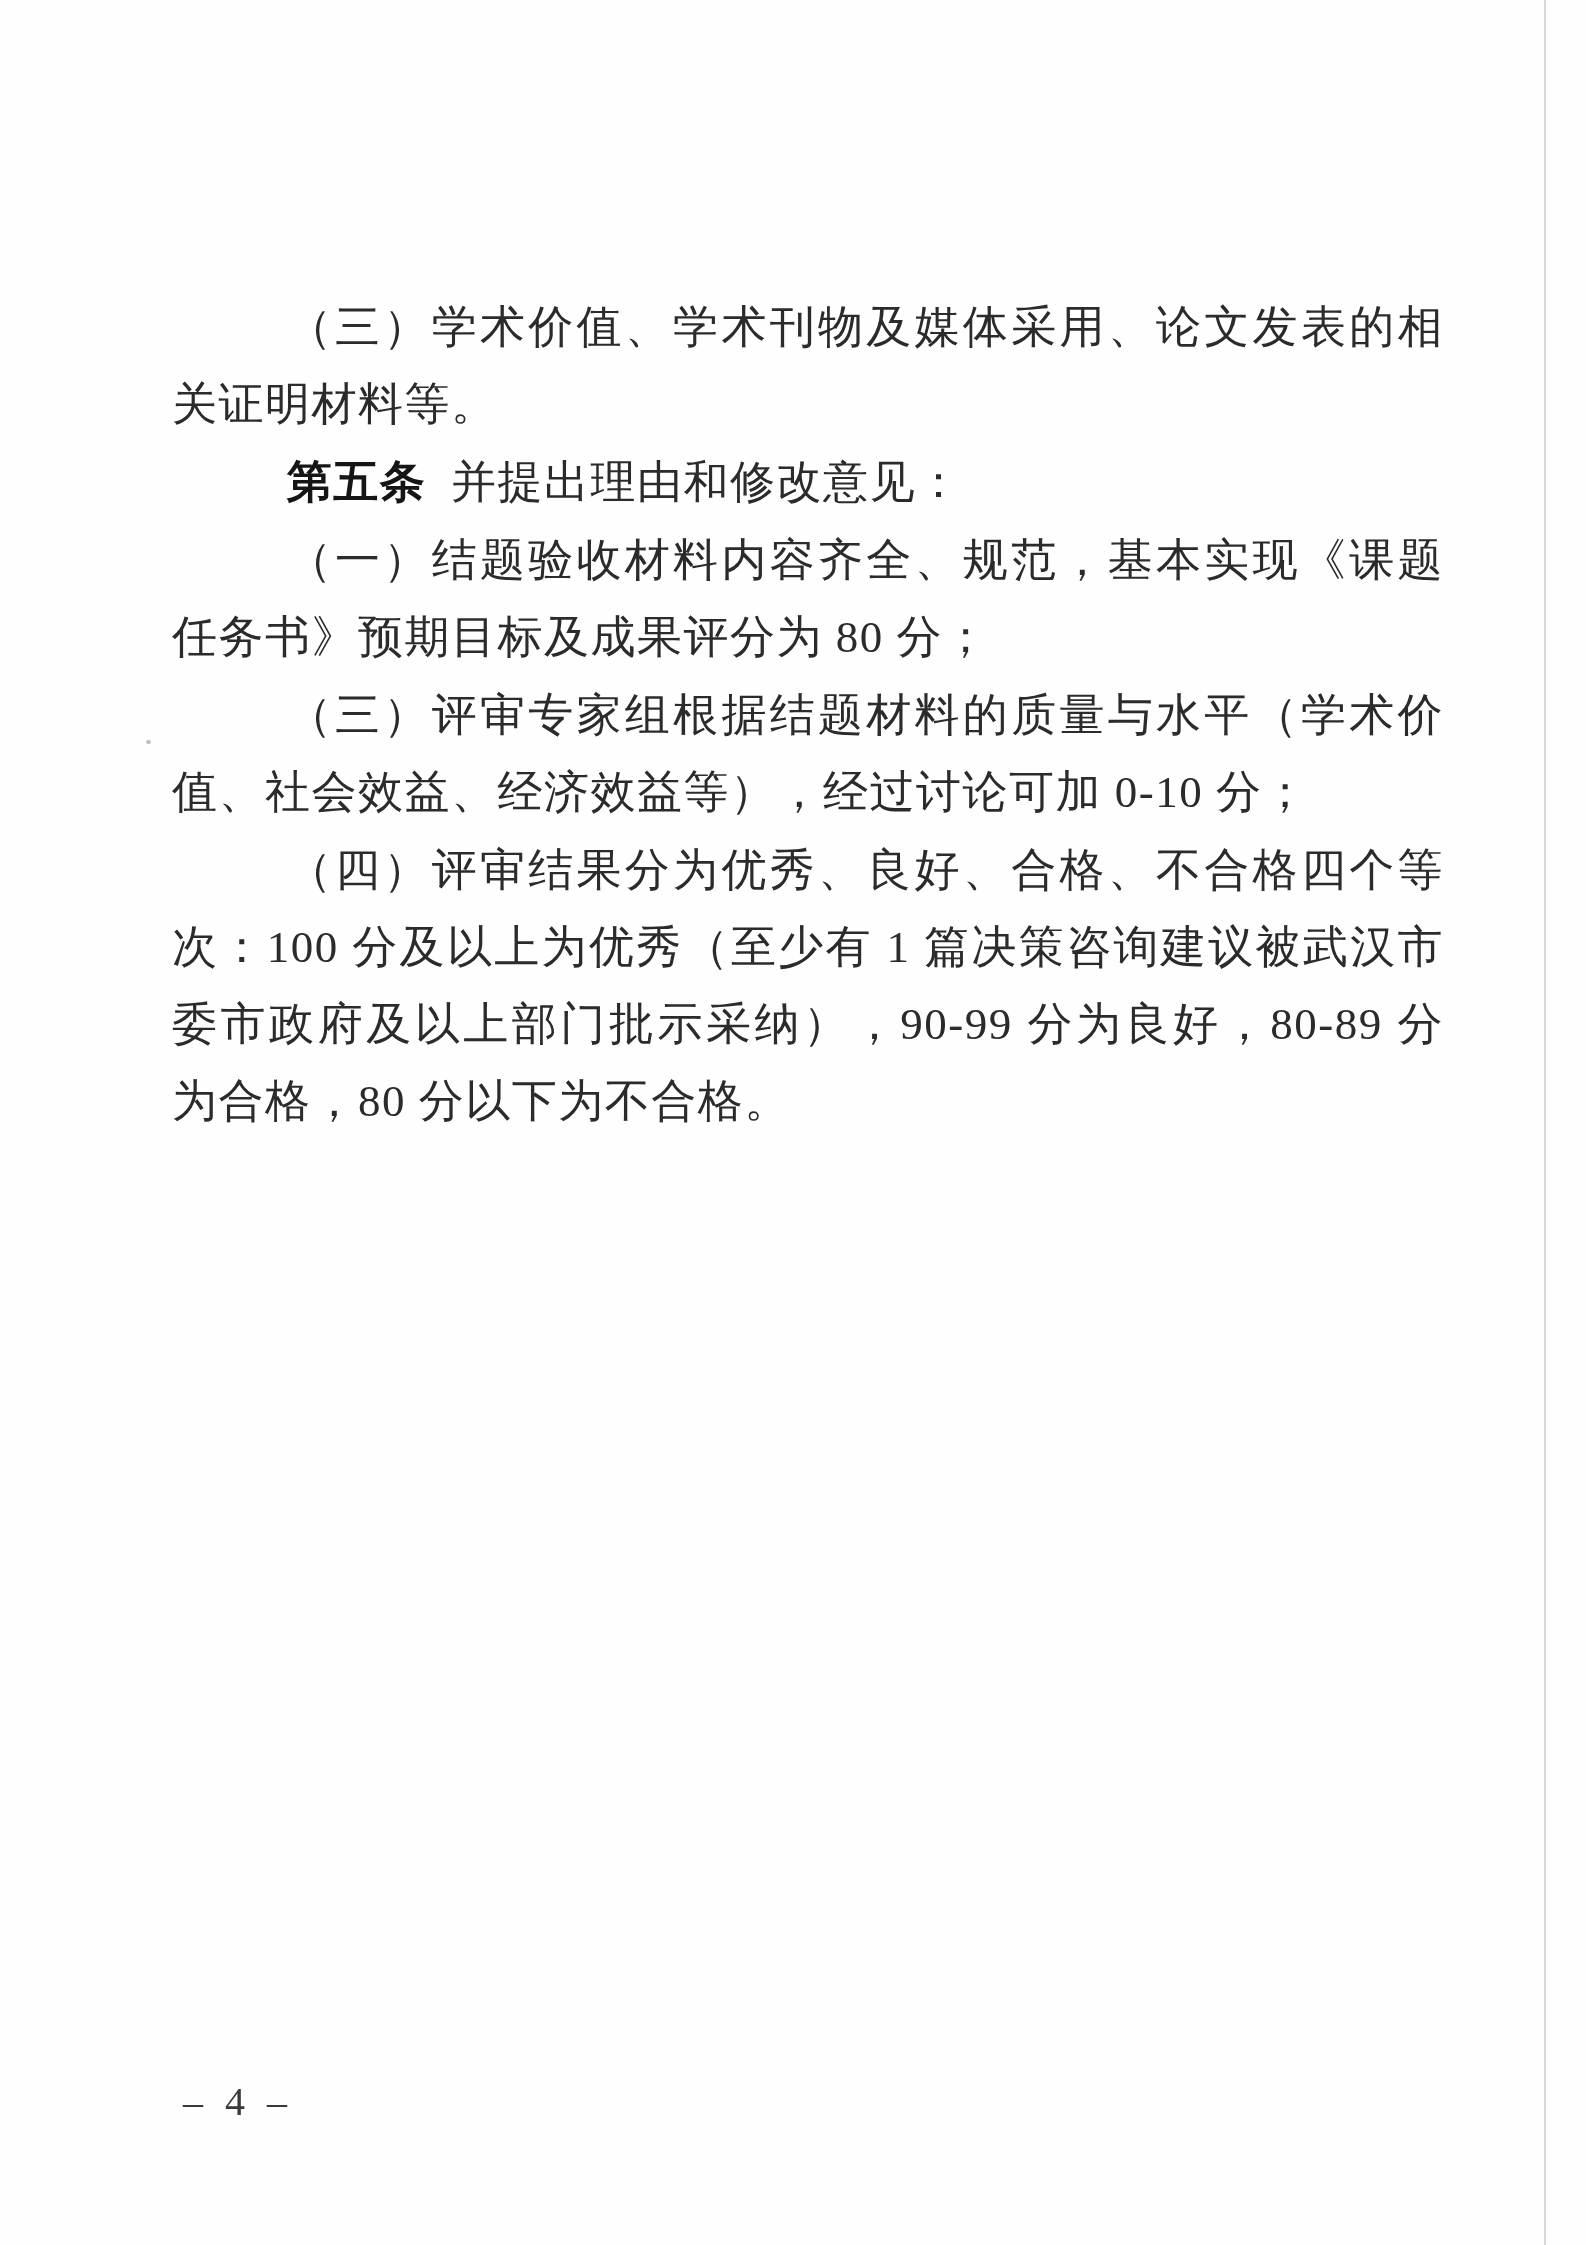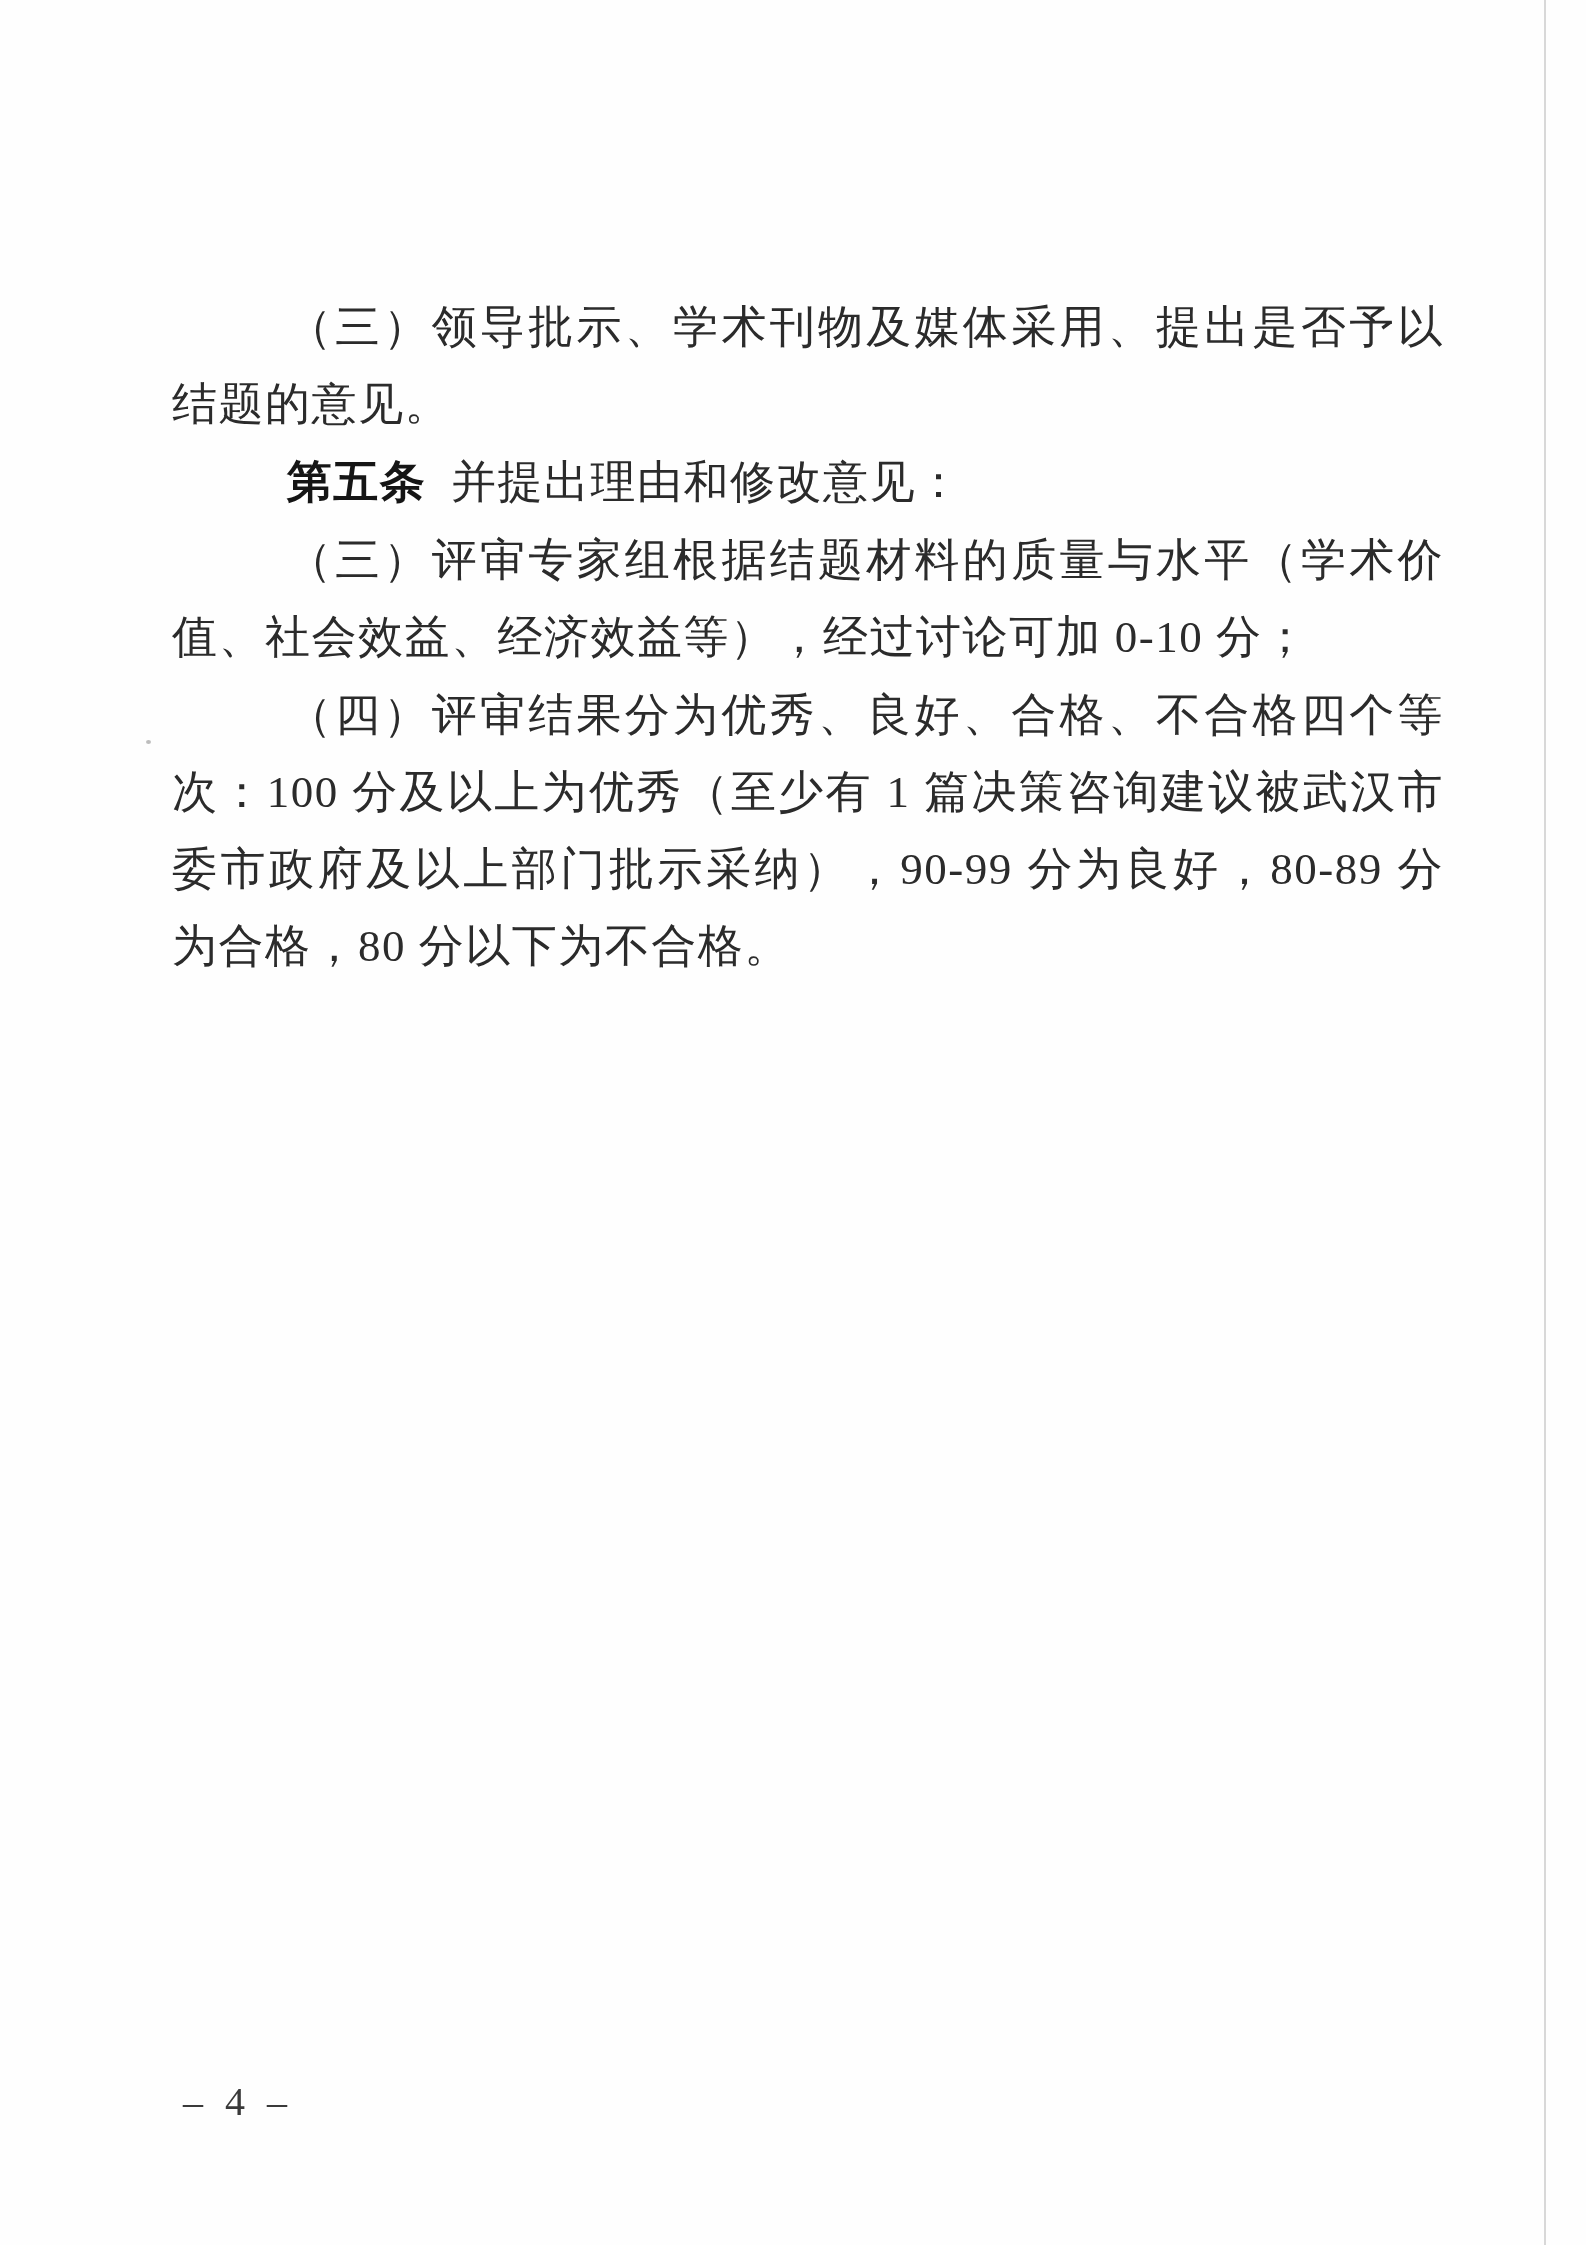--- a/index.html
+++ b/index.html
@@ -69,21 +69,22 @@
 </style>
 </head>
 <body>
 
 <div class="page">
 
   <div class="scan-edge"></div>
   <div class="scan-speck"></div>
 
   <div class="text-block">
-    <p><span class="article-label"></span><span>（三）领导批示、学术刊物及媒体采用、提出是否予以结题的意见。</span></p>
+    <p><span class="article-label"></span><span>（三）学术价值、学术刊物及媒体采用、论文发表的相关证明材料等。</span></p>
     <p><span class="article-label">第五条</span><span>并提出理由和修改意见：</span></p>
+    <p><span class="article-label"></span><span>（一）结题验收材料内容齐全、规范，基本实现《课题任务书》预期目标及成果评分为 80 分；</span></p>
     <p><span class="article-label"></span><span>（三）评审专家组根据结题材料的质量与水平（学术价值、社会效益、经济效益等），经过讨论可加 0-10 分；</span></p>
     <p><span class="article-label"></span><span>（四）评审结果分为优秀、良好、合格、不合格四个等次：100 分及以上为优秀（至少有 1 篇决策咨询建议被武汉市委市政府及以上部门批示采纳），90-99 分为良好，80-89 分为合格，80 分以下为不合格。</span></p>
   </div>
 
   <div class="page-number">– 4 –</div>
 
 </div>
 
 </body></html>

